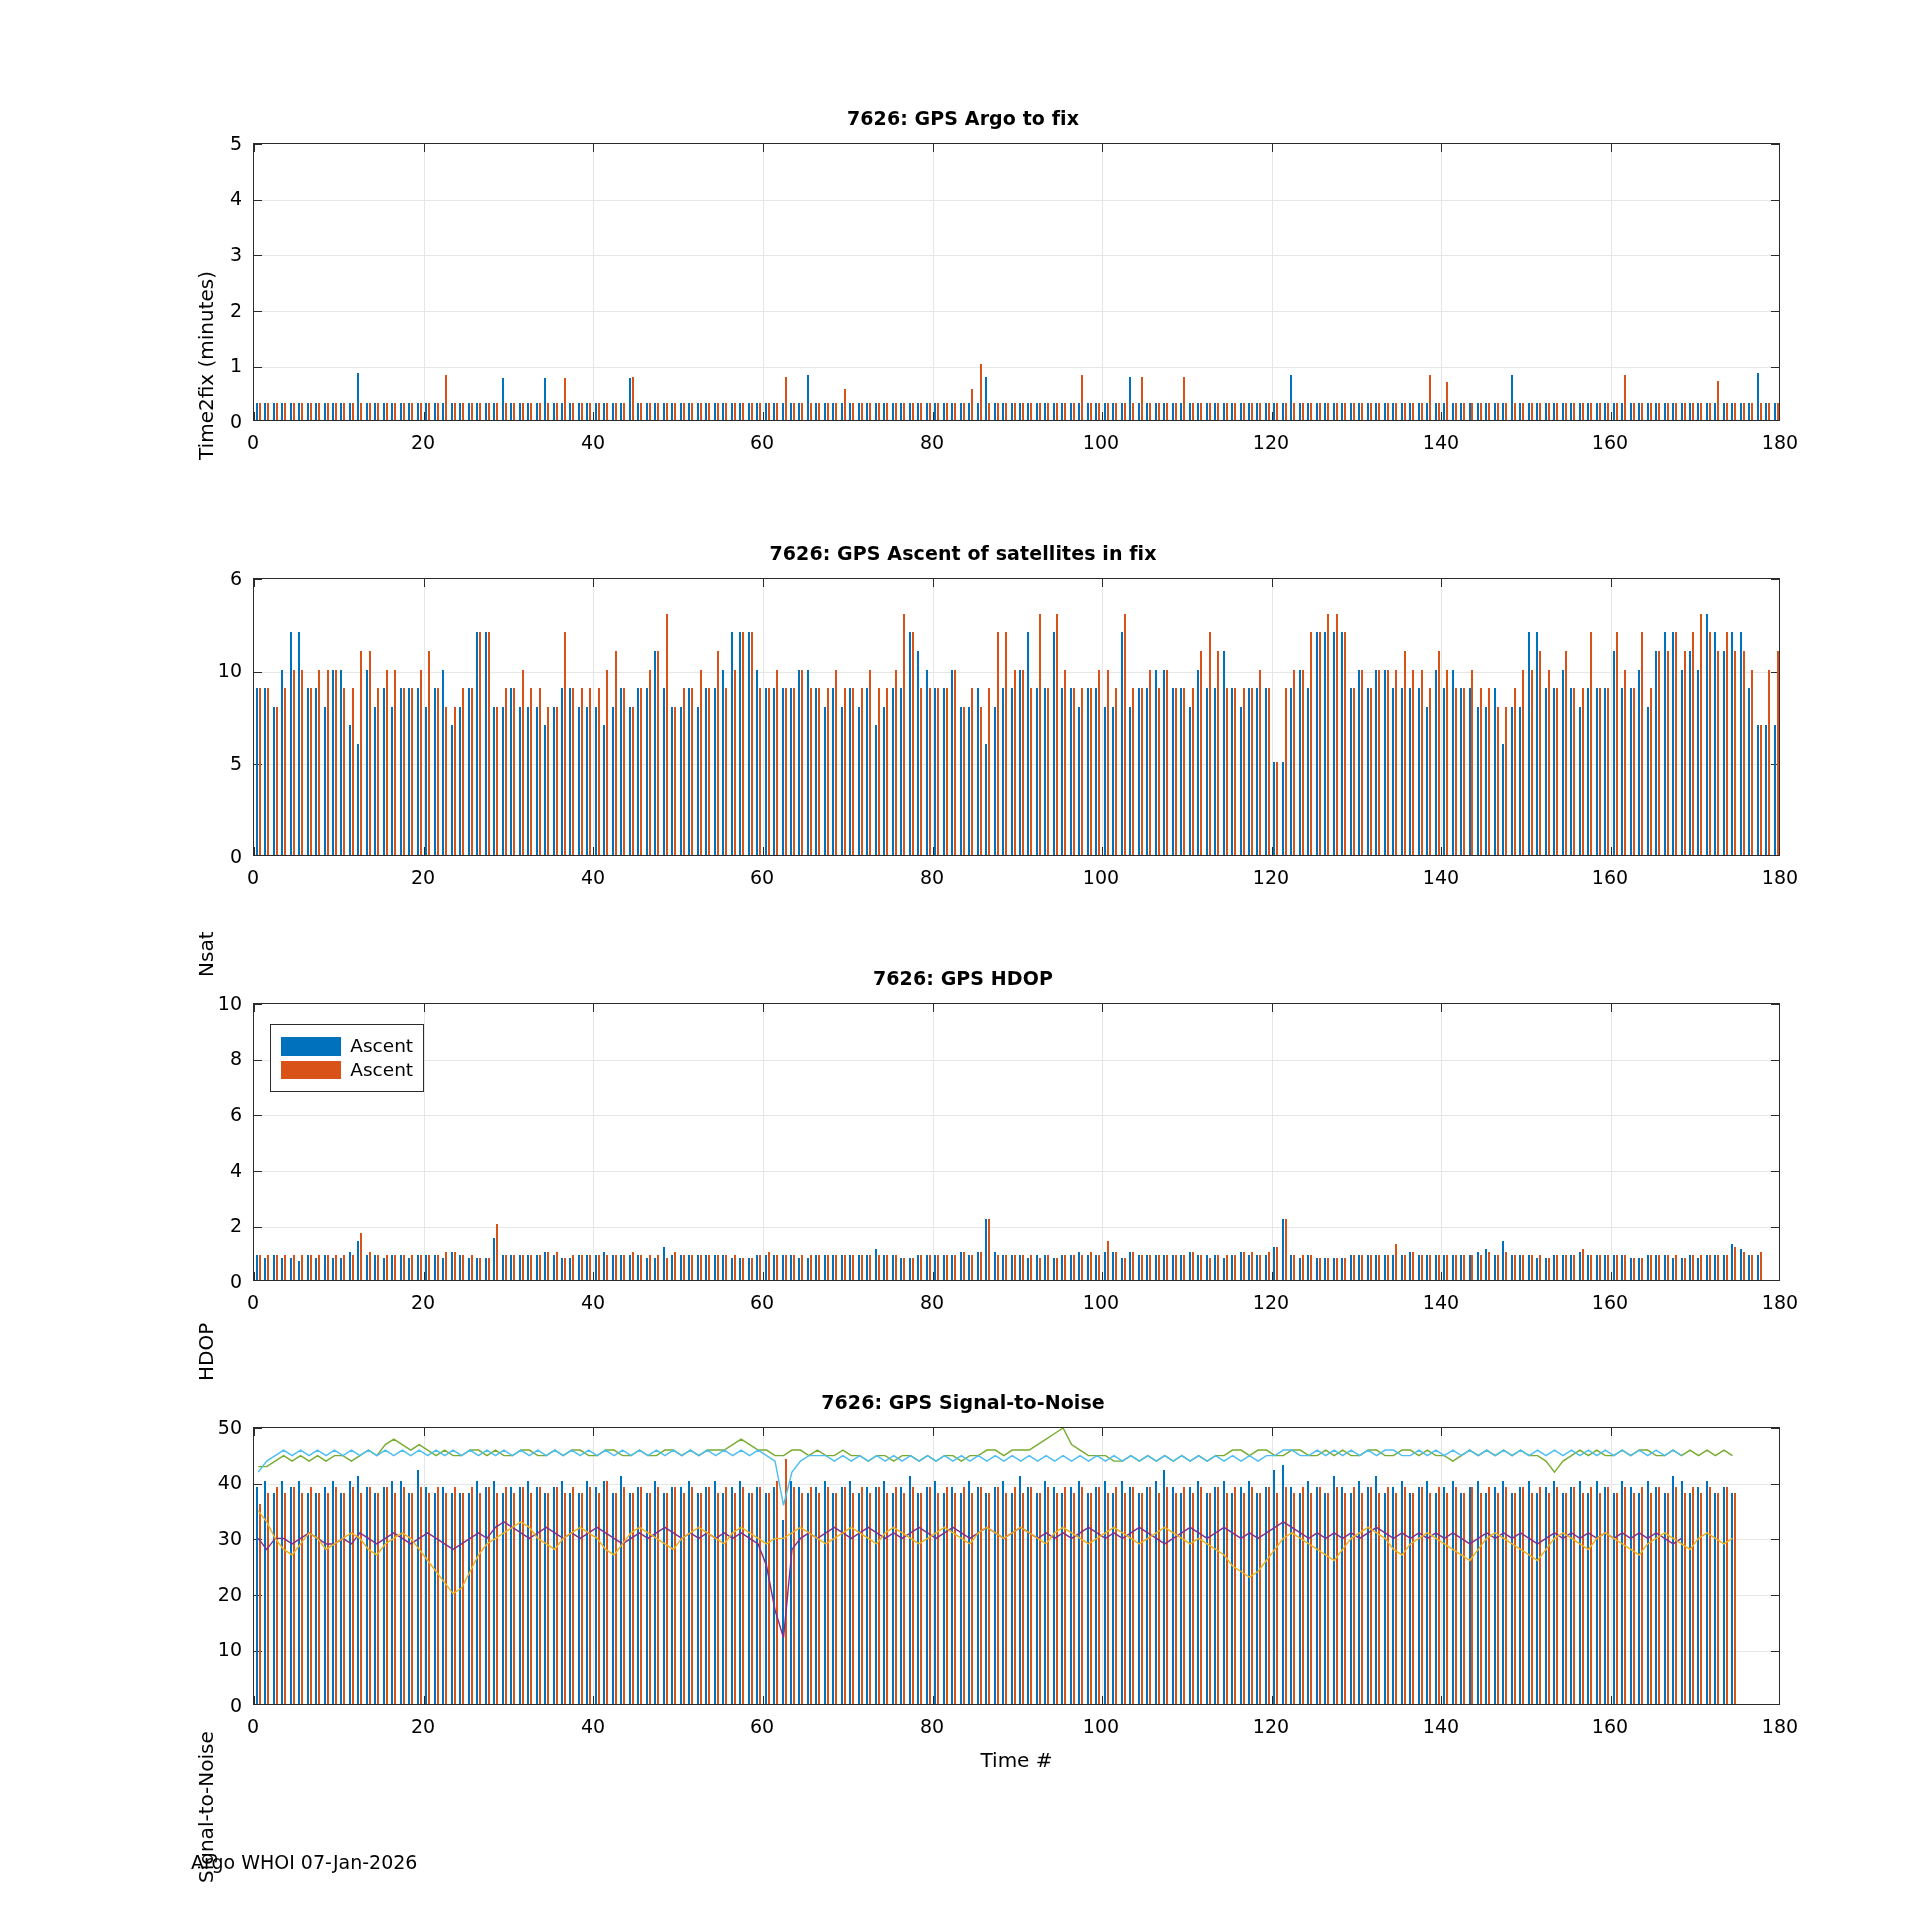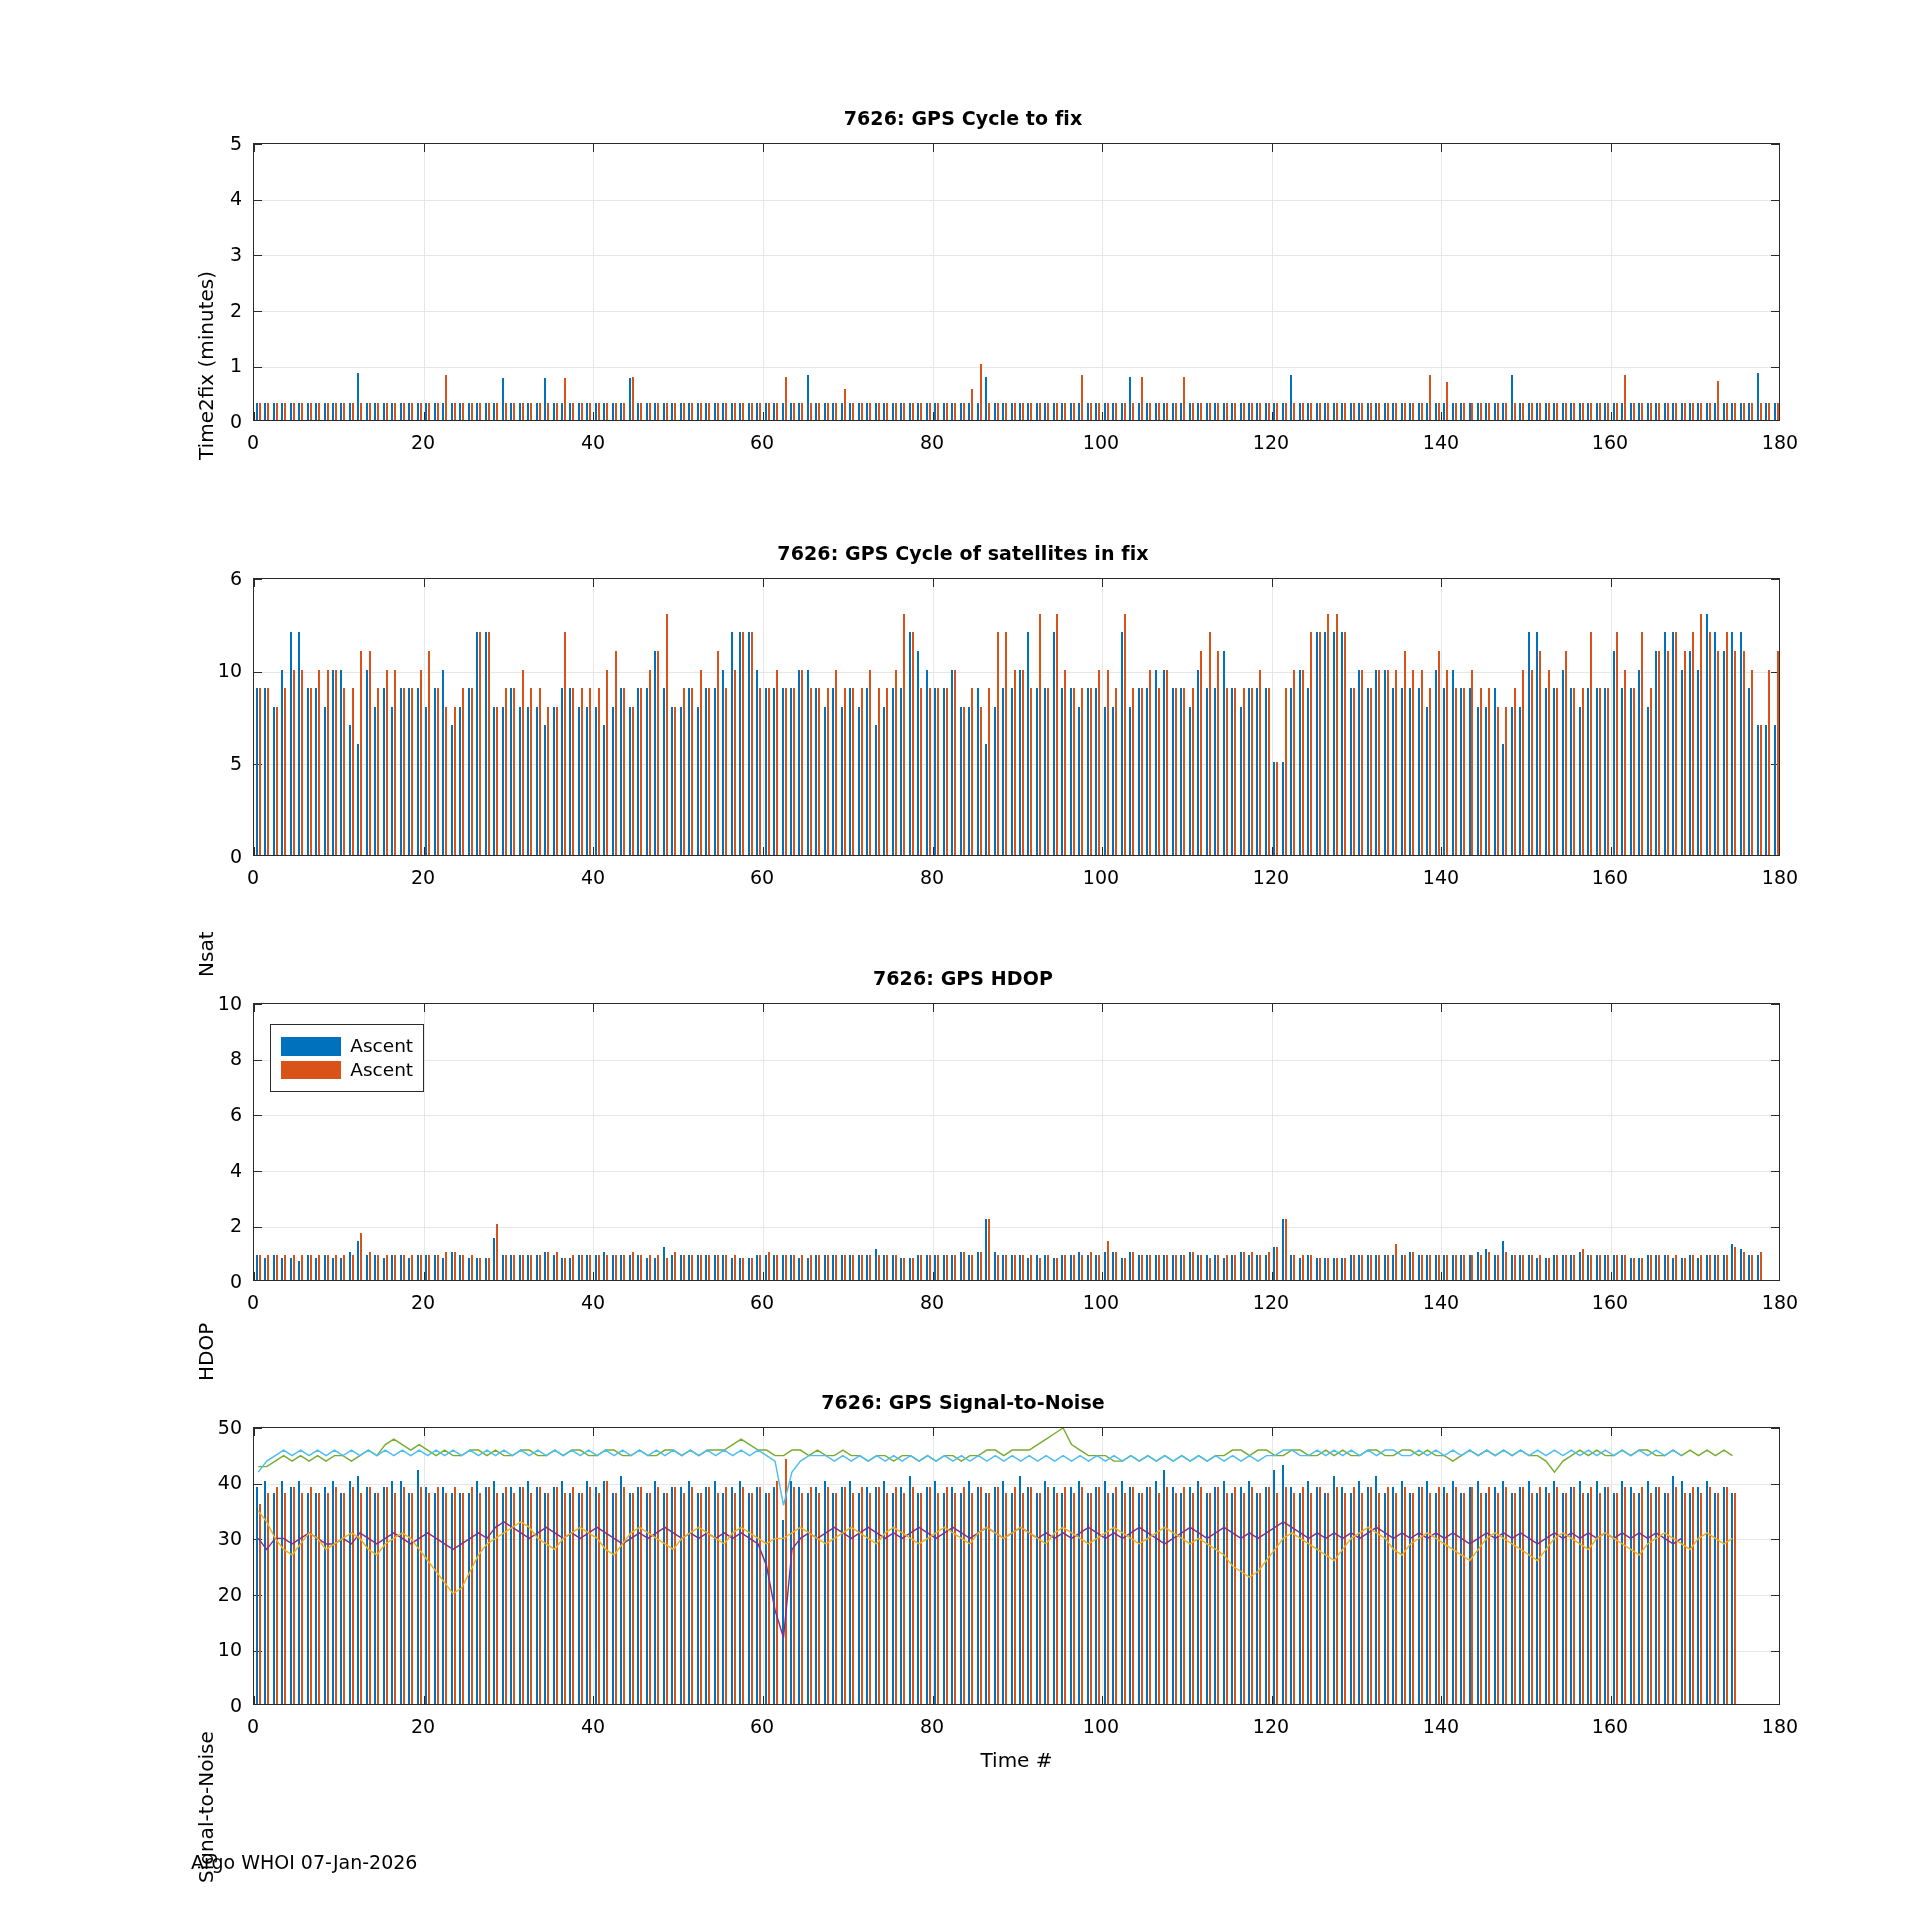--- a/index.html
+++ b/index.html
@@ -149,21 +149,21 @@
     height: 100%;
     overflow: visible;
   }
 </style>
 </head>
 <body>
 
 <div class="figure">
 
   <div class="panel" style="left:0;top:107px;width:1926px;height:350px;">
-    <div class="panel-title" style="top:0;">7626: GPS Cycle to fix</div>
+    <div class="panel-title" style="top:0;">7626: GPS Argo to fix</div>
     <div class="ylabel" style="left:194px;top:353px;">Time2fix (minutes)</div>
     <div class="plotbox" id="plot-time2fix" style="left:253px;top:36px;width:1527px;height:278px;">
         <div class="tick-v" style="left: 0px;"></div>
         <div class="tick-v-top" style="left: 0px;"></div>
         <div class="gridline-v" style="left: 170px;"></div>
         <div class="tick-v" style="left: 170px;"></div>
         <div class="tick-v-top" style="left: 170px;"></div>
         <div class="gridline-v" style="left: 339px;"></div>
         <div class="tick-v" style="left: 339px;"></div>
         <div class="tick-v-top" style="left: 339px;"></div>
@@ -576,21 +576,21 @@
         <div class="yticklabel" style="left: 0px; width: 242px; top: 314px;">0</div>
         <div class="yticklabel" style="left: 0px; width: 242px; top: 258px;">1</div>
         <div class="yticklabel" style="left: 0px; width: 242px; top: 203px;">2</div>
         <div class="yticklabel" style="left: 0px; width: 242px; top: 147px;">3</div>
         <div class="yticklabel" style="left: 0px; width: 242px; top: 91px;">4</div>
         <div class="yticklabel" style="left: 0px; width: 242px; top: 36px;">5</div>
       </div>
   </div>
 
   <div class="panel" style="left:0;top:542px;width:1926px;height:385px;">
-    <div class="panel-title" style="top:0;">7626: GPS Cycle of satellites in fix</div>
+    <div class="panel-title" style="top:0;">7626: GPS Ascent of satellites in fix</div>
     <div class="ylabel" style="left:194px;top:435px;">Nsat</div>
     <div class="plotbox" id="plot-nsat" style="left:253px;top:36px;width:1527px;height:278px;">
         <div class="tick-v" style="left: 0px;"></div>
         <div class="tick-v-top" style="left: 0px;"></div>
         <div class="gridline-v" style="left: 170px;"></div>
         <div class="tick-v" style="left: 170px;"></div>
         <div class="tick-v-top" style="left: 170px;"></div>
         <div class="gridline-v" style="left: 339px;"></div>
         <div class="tick-v" style="left: 339px;"></div>
         <div class="tick-v-top" style="left: 339px;"></div>

